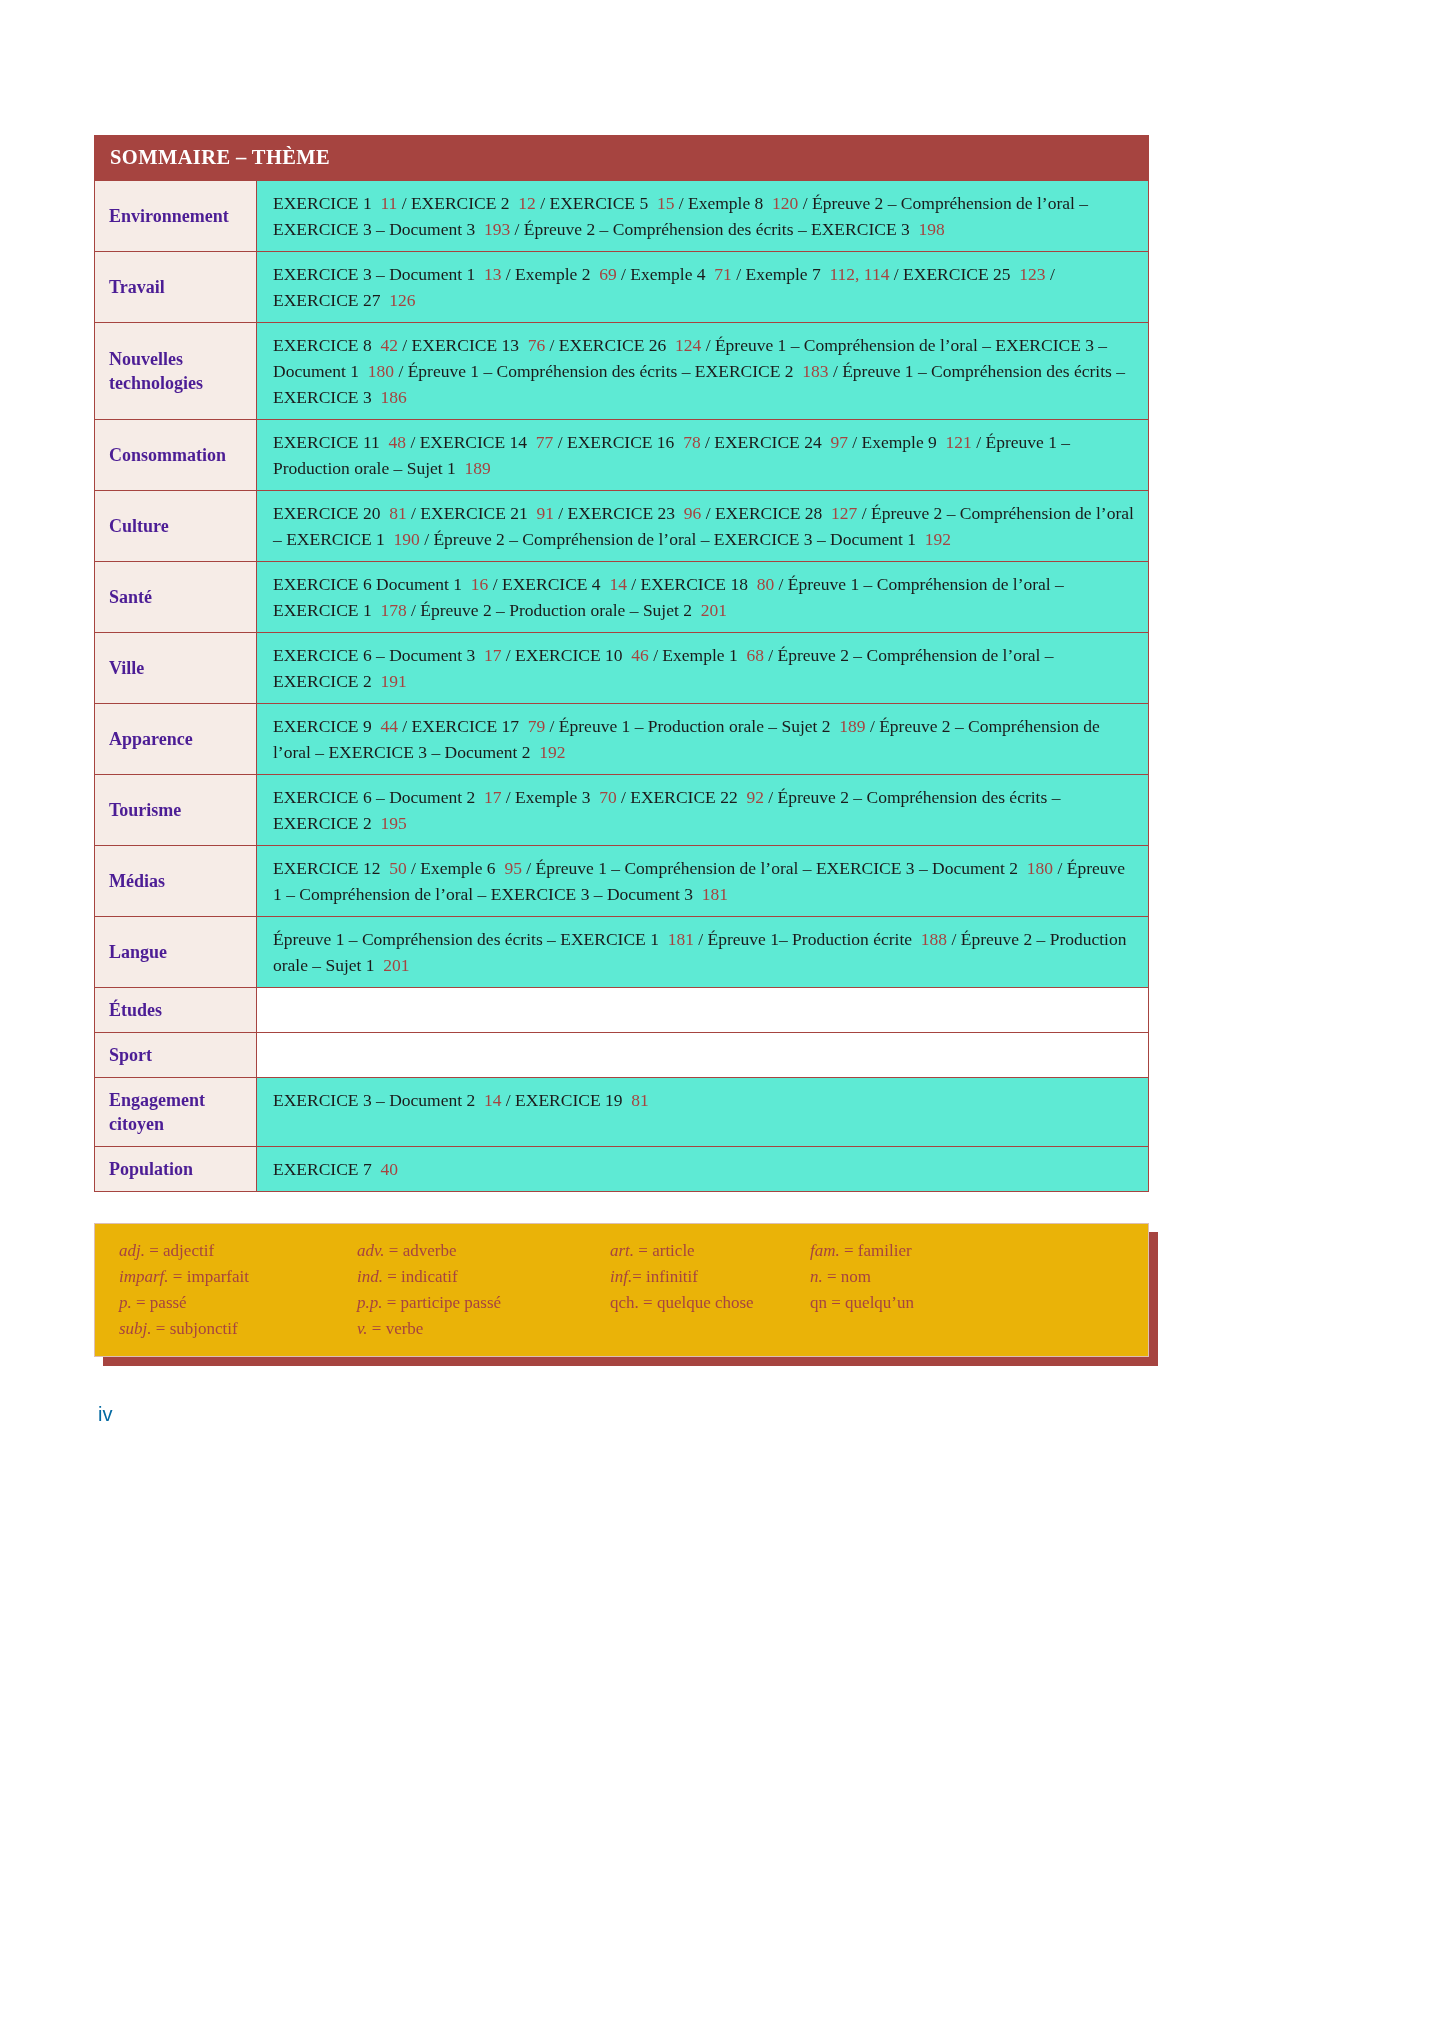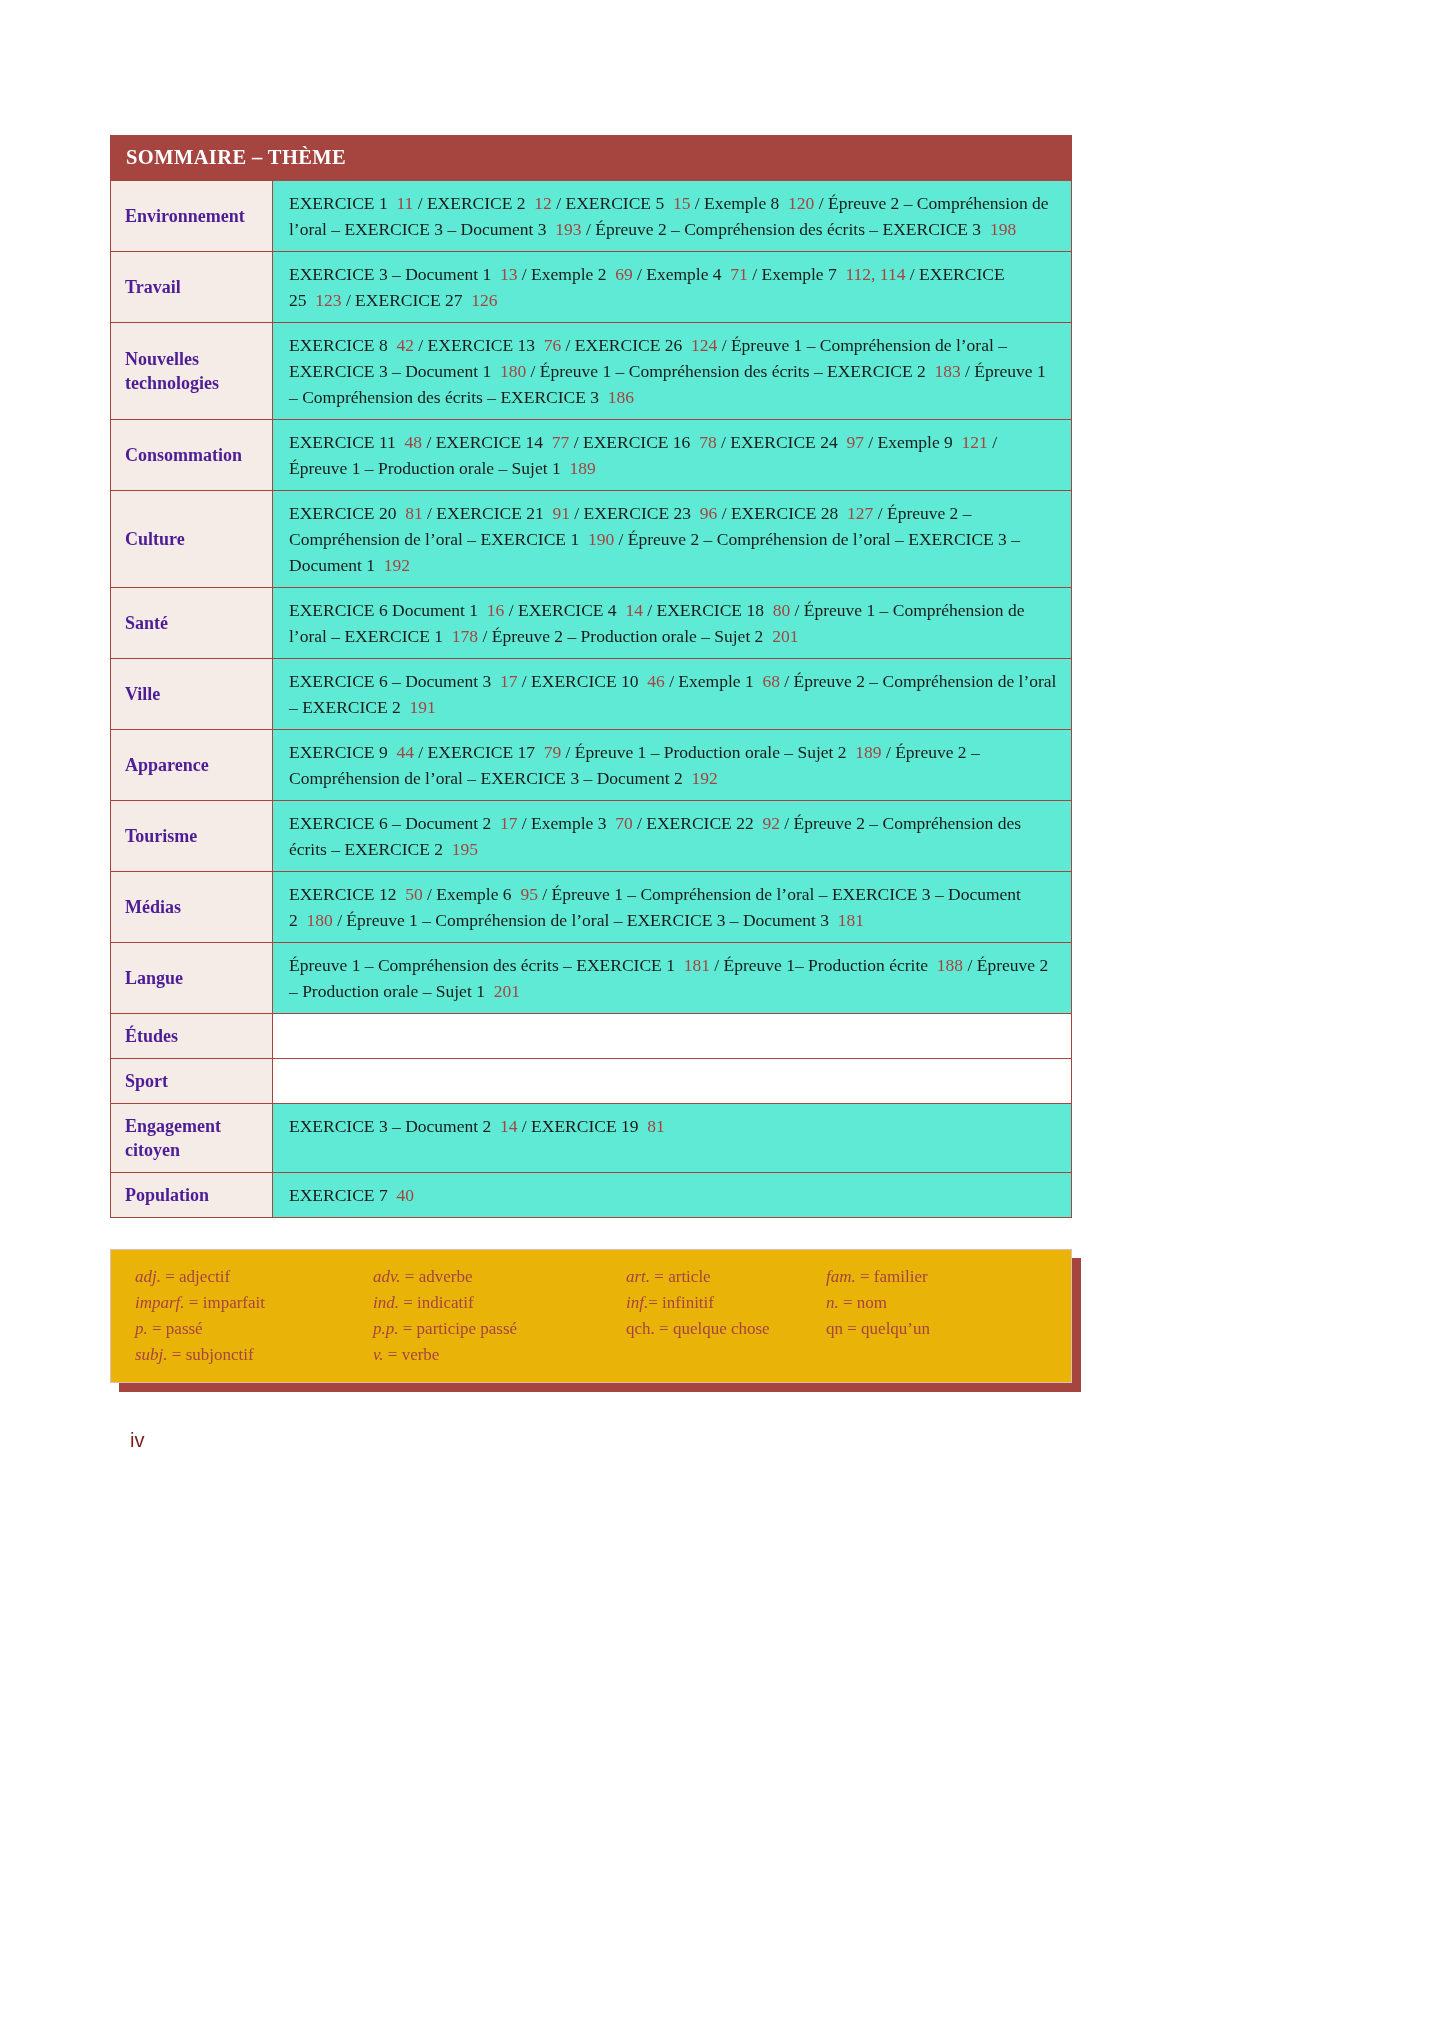--- a/index.html
+++ b/index.html
@@ -4,22 +4,22 @@
 <style>
   * { margin: 0; padding: 0; box-sizing: border-box; }
   html, body {
     width: 1451px; height: 2044px;
     background: #ffffff;
     font-family: "Liberation Serif", serif;
     overflow: hidden;
   }
   .page {
     position: absolute;
-    left: 110px; top: 135px;
-    width: 962px;
+    left: 94px; top: 135px;
+    width: 1055px;
   }
 
   
   .table-header {
     background: #A64440;
     color: #ffffff;
     font-weight: bold;
     font-size: 20.5px;
     letter-spacing: 0.4px;
     padding: 11px 16px 12px 16px;
@@ -71,24 +71,24 @@
   .legend-item {
     font-size: 17px;
     line-height: 26px;
     color: #A64440;
   }
   .legend-abbr.italic { font-style: italic; }
 
   
   .footer-page-num {
     margin-top: 46px;
-    margin-left: 20px;
+    margin-left: 4px;
     font-family: "Liberation Sans", sans-serif;
     font-size: 20px;
-    color: #7f1d1d;
+    color: #0369a1;
   }
 </style>
 </head>
 <body>
 
 <div class="page">
 
   <div class="table">
     <div class="table-header">
       <span>SOMMAIRE – THÈME</span>

